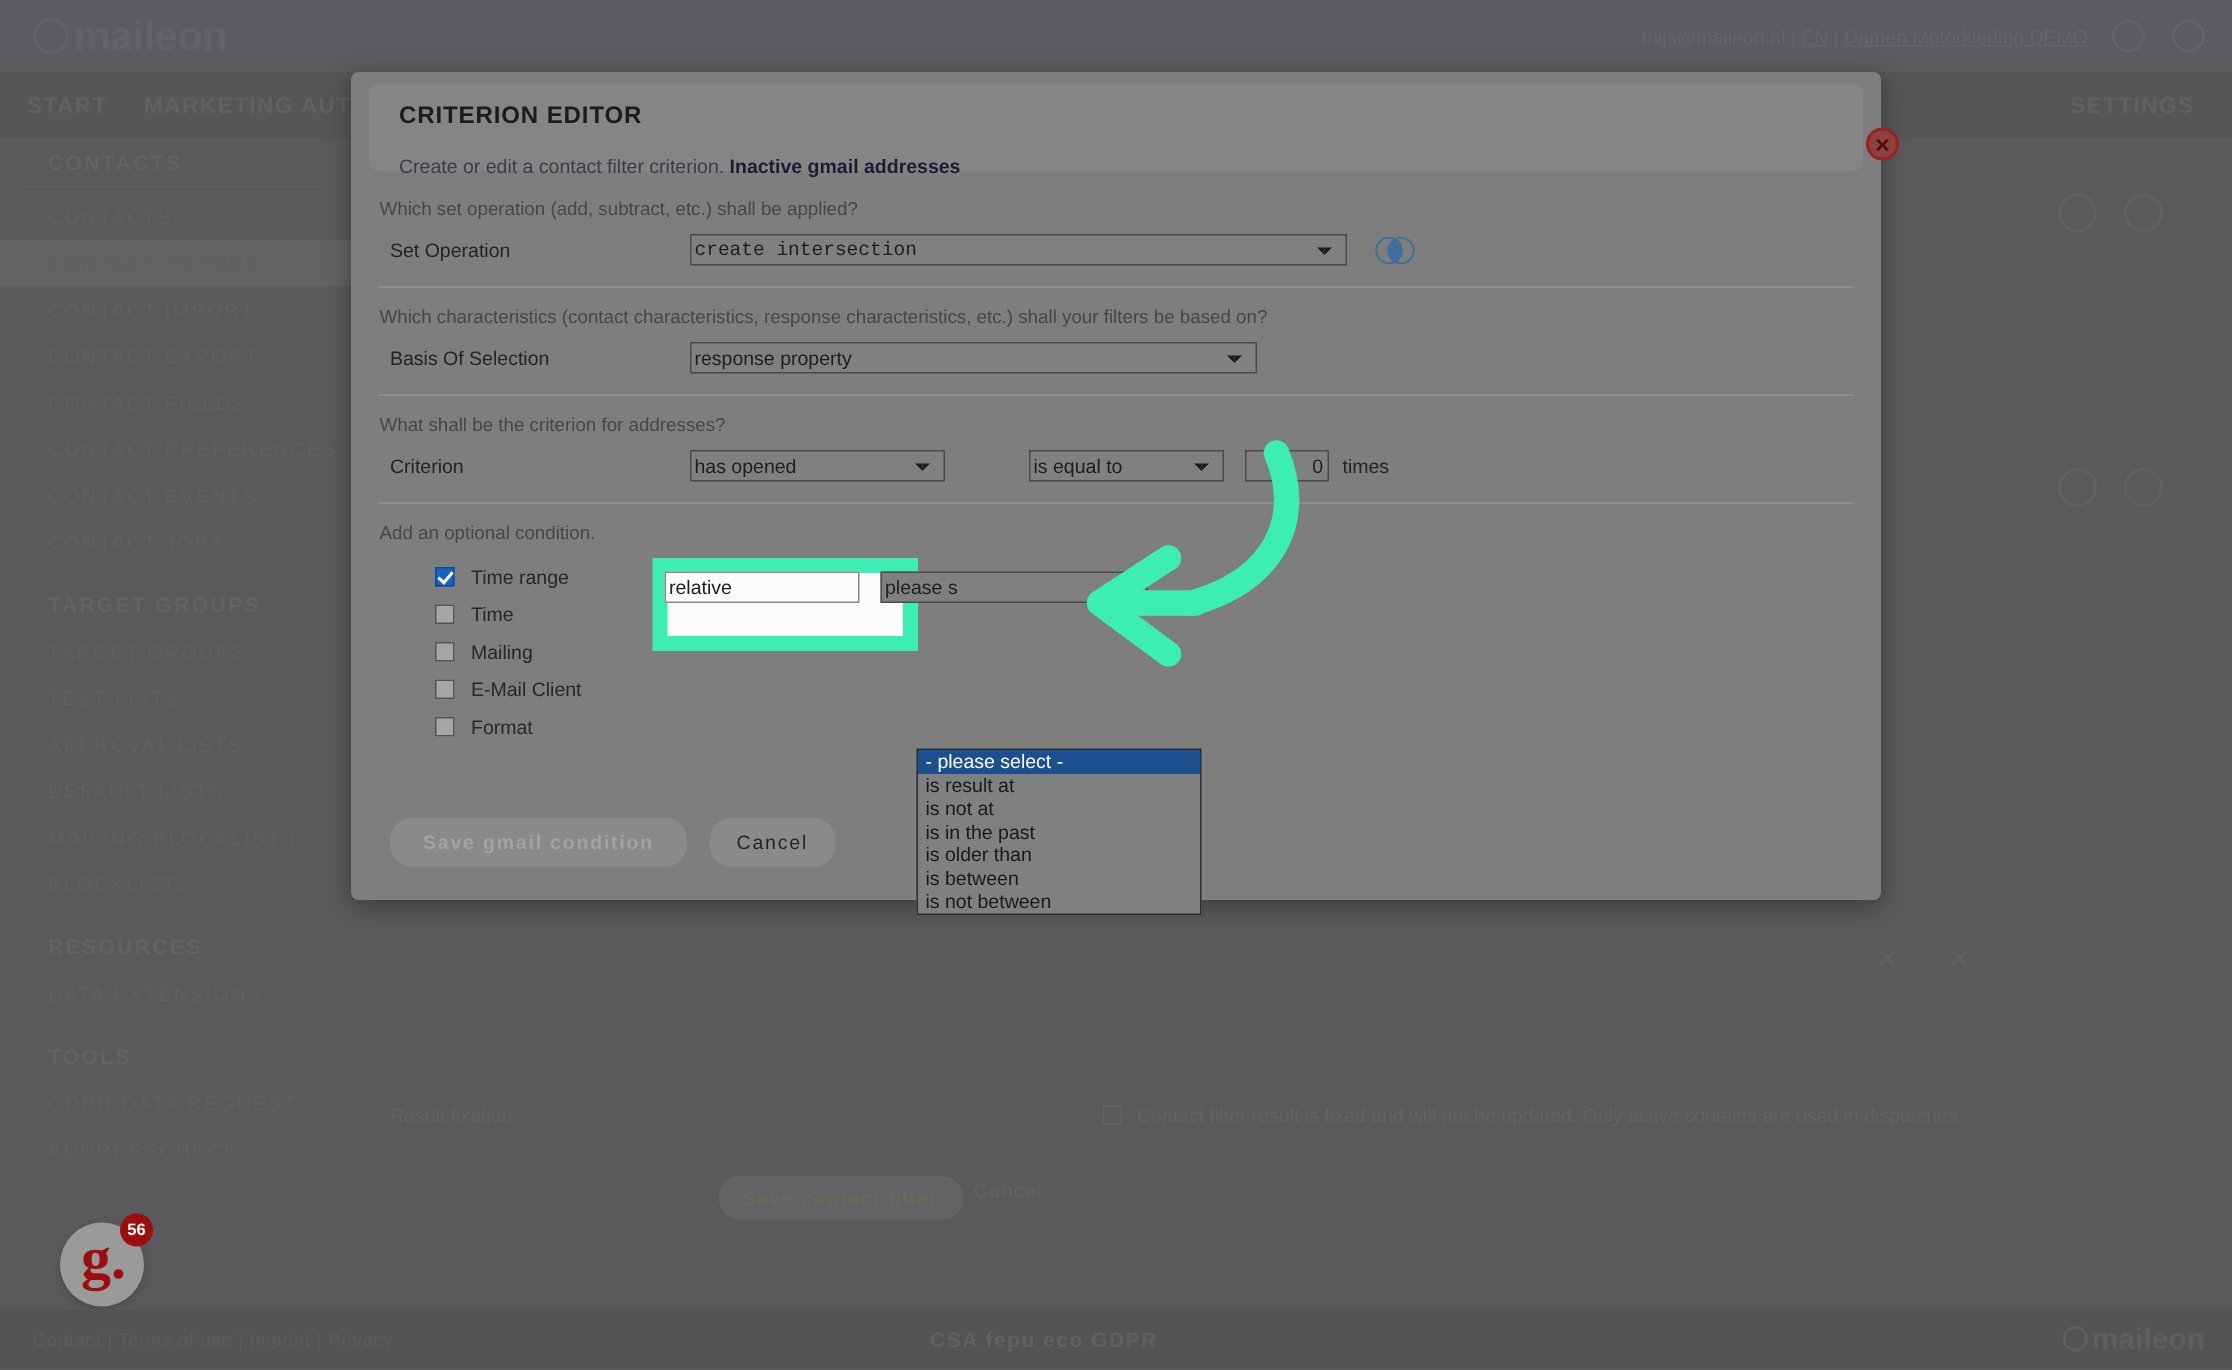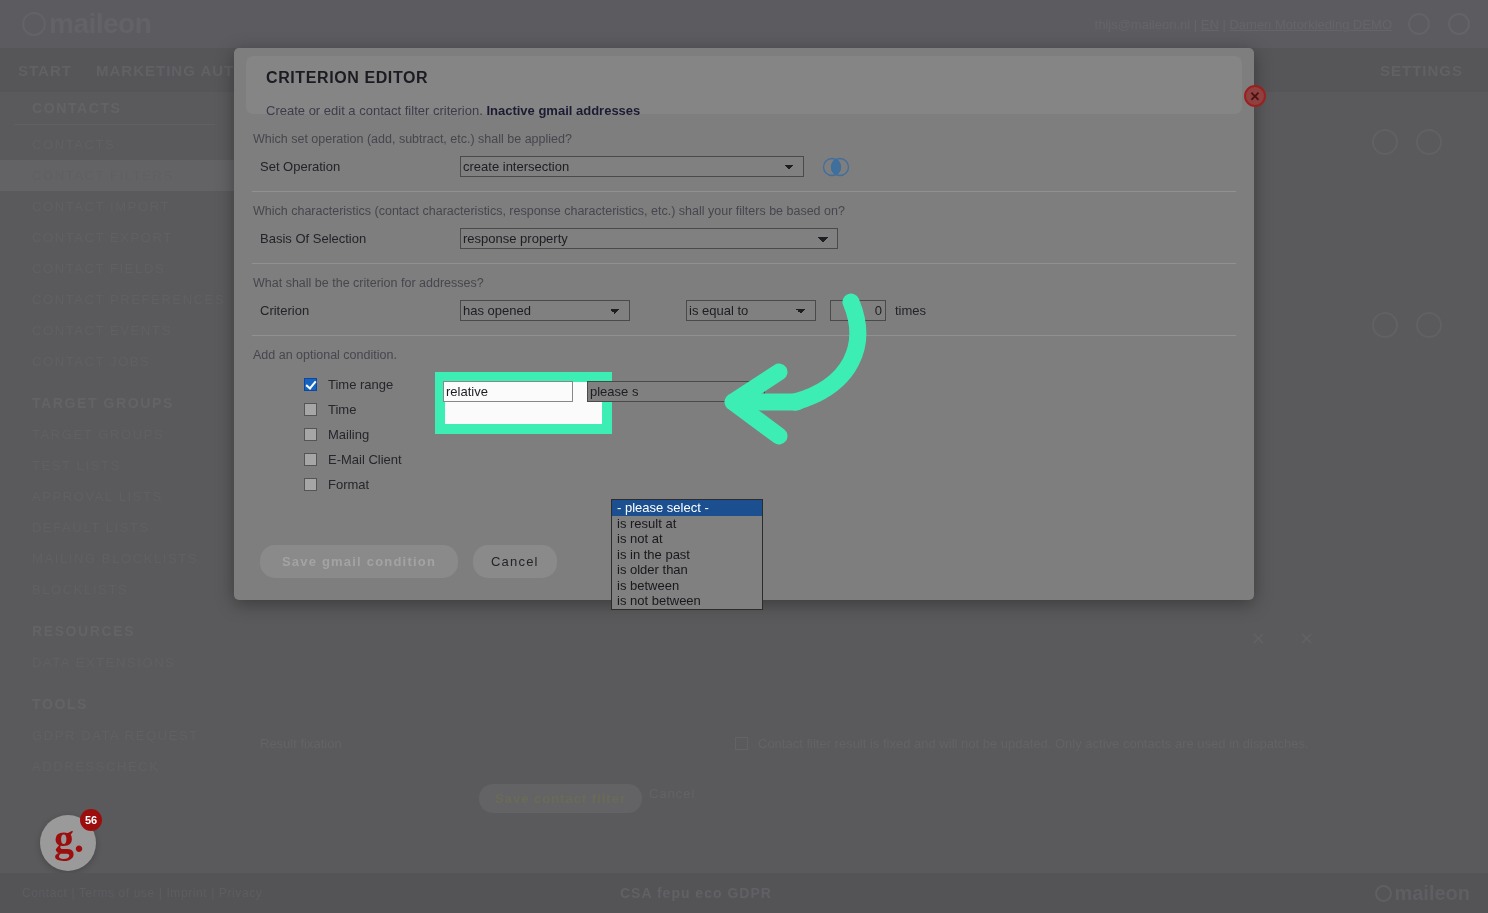--- a/index.html
+++ b/index.html
@@ -206,42 +206,42 @@
     -webkit-appearance: none; appearance: none;
     background-image:
       linear-gradient(45deg, transparent 50%, #1d1d22 50%),
       linear-gradient(135deg, #1d1d22 50%, transparent 50%);
     background-position:
       calc(100% - 14px) 8px,
       calc(100% - 9px) 8px;
     background-size: 5px 5px, 5px 5px;
     background-repeat: no-repeat;
   }
-  #sel-set-operation { width: 344px; }
+  #sel-set-operation { width: 438px; font-family: Liberation Mono, monospace; }
   #sel-basis { width: 378px; }
   #sel-criterion { width: 170px; }
   #sel-comparator { width: 130px; margin-left: 42px; }
   #sel-timerange-mode { width: 130px; background: #fbfbfb; border: 1px solid #888; }
   #sel-timerange-op { width: 178px; }
 
   input.num {
     width: 56px; height: 21px;
     background: #808080; border: 1px solid #4a4a4a;
     font-family: "Liberation Sans", sans-serif;
     font-size: 13px; color: #1d1d22;
     text-align: right; padding: 0 3px;
   }
   .times { font-size: 13px; color: #232329; margin-left: 9px; }
 
   #venn {
     margin-left: 17px; width: 30px; height: 20px;
   }
 
   
-  #opt-list { padding: 0 0 0 40px; }
+  #opt-list { padding: 0 0 0 26px; }
   .opt {
     display: flex; align-items: center; height: 25px;
   }
   .opt .cbx {
     width: 13px; height: 13px; margin-left: 30px; margin-right: 11px;
     border: 1px solid #555; background: #a6a6a6; flex: none;
     position: relative; cursor: pointer;
   }
   .opt .cbx.checked {
     background: #1565c0; border-color: #0d47a1;
@@ -271,21 +271,21 @@
 
   
   #arrow-svg {
     position: absolute; left: 655px; top: 290px;
     width: 230px; height: 160px; z-index: 20; pointer-events: none;
   }
 
   
   #dropdown-open {
     position: absolute; left: 611px; top: 499px;
-    width: 152px;
+    width: 190px;
     background: #808080; border: 1px solid #2c2c2c;
     z-index: 30;
   }
   #dropdown-open .dd-item {
     font-size: 13px; color: #18181d; padding: 0 5px; height: 15.5px;
     line-height: 15.5px; cursor: pointer; white-space: nowrap;
   }
   #dropdown-open .dd-item.selected { background: #1b4f8f; color: #fff; }
 
   

